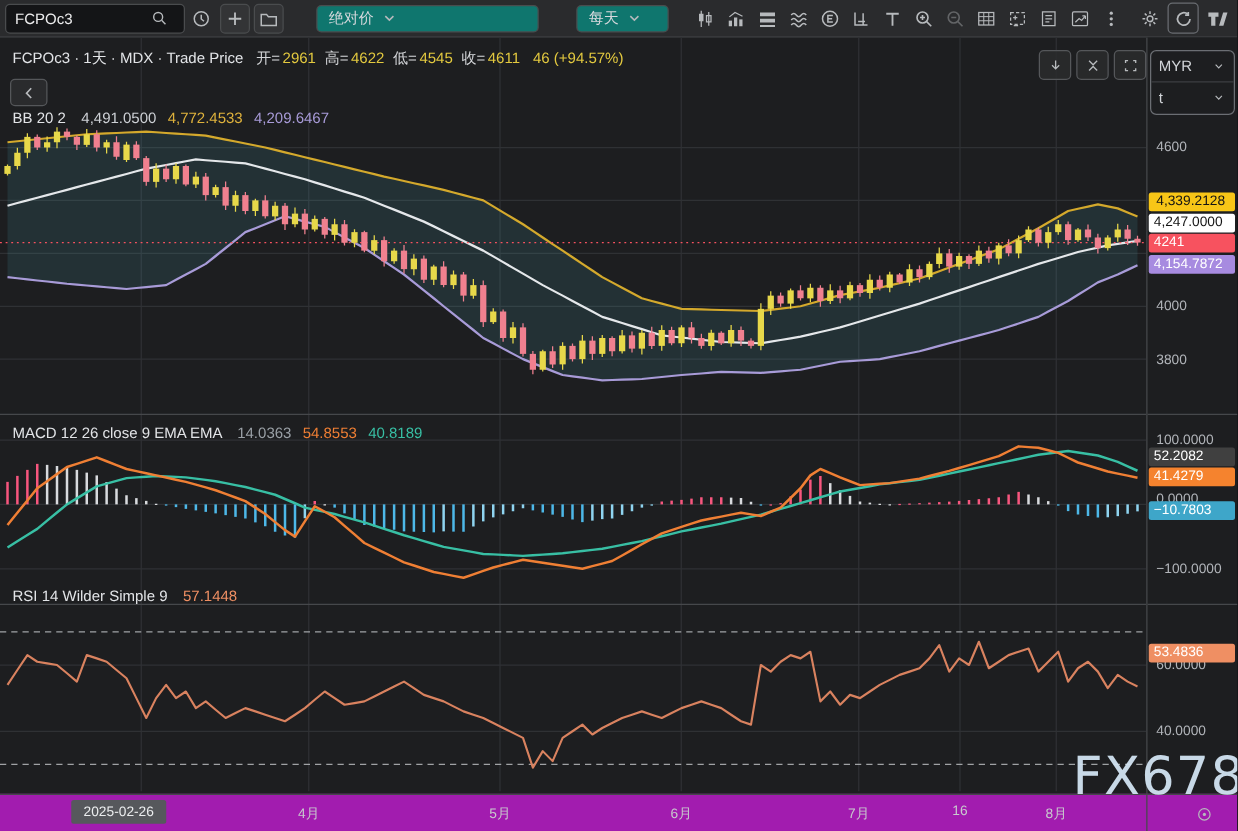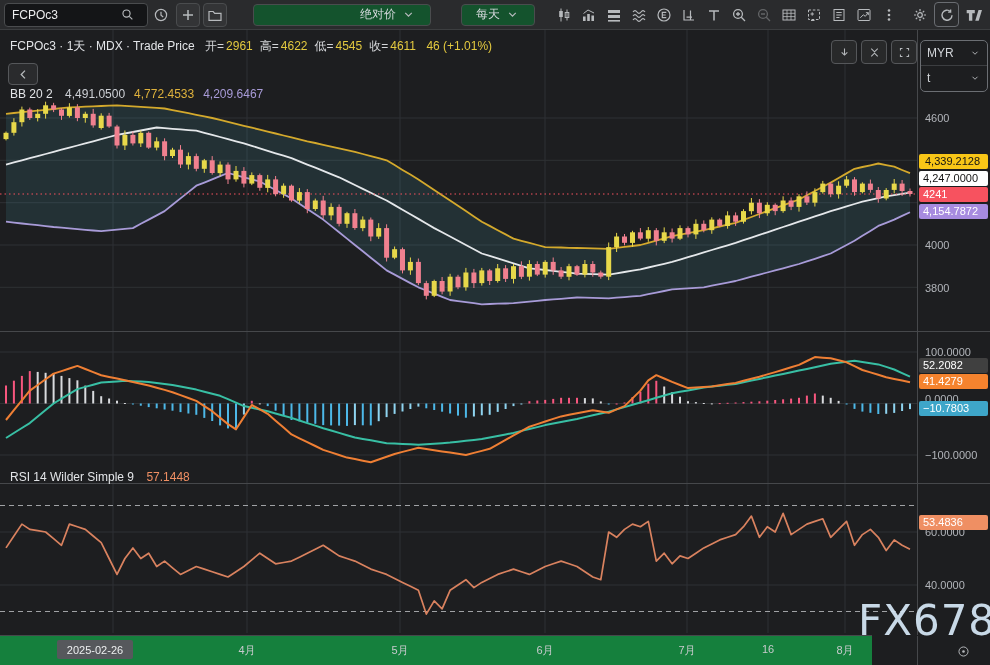--- a/index.html
+++ b/index.html
@@ -8,22 +8,22 @@
   
   .toolbar{position:absolute;top:0;left:0;right:0;height:30px;background:#2a2b2d;
            border-bottom:1px solid #3c3e40;display:flex;align-items:center;padding:0 4px;box-sizing:border-box;}
   .symbol-box{width:128px;height:22px;background:#141517;border:1px solid #4a4c4e;border-radius:4px;
               display:flex;align-items:center;justify-content:space-between;padding:0 7px;font-size:12px;color:#ededee;}
   .ticon{width:25px;height:26px;display:inline-flex;align-items:center;justify-content:center;color:#b7babd;flex:0 0 auto;cursor:pointer;}
   .ticon svg{width:16px;height:16px;display:block;}
   .ticon.sm svg{width:13px;height:13px;}
   .ticon.boxed{width:22px;height:22px;border:1px solid #4a4c4e;border-radius:4px;background:#333436;margin-left:3px;}
   .ticon.dim{opacity:.4;}
-  .dropdown{height:22px;border:1px solid #4a4c4e;border-radius:4px;background:#14532d;display:flex;
-            align-items:center;justify-content:flex-end;padding:10px 9px;font-size:12px;color:#d5d8dc;cursor:pointer;box-sizing:border-box;}
+  .dropdown{height:22px;border:1px solid #4a4c4e;border-radius:4px;background:#0f766e;display:flex;
+            align-items:center;justify-content:flex-start;padding:10px 9px;font-size:12px;color:#d5d8dc;cursor:pointer;box-sizing:border-box;}
   .dd-wide{width:178px;margin-left:26px;}
   .dd-narrow{width:74px;margin-left:30px;}
   .tools{display:flex;margin-left:16px;}
   .tb-right{margin-left:auto;display:flex;align-items:center;}
   .ticon.boxed2{width:23px;height:23px;border:1px solid #6a6d72;border-radius:4px;margin:0 2px;}
   .tvlogo svg{width:20px;height:18px;}
   
   .chart-area{position:absolute;top:30px;left:0;width:917px;height:605px;cursor:crosshair;}
   .legend{position:absolute;font-size:12px;white-space:nowrap;z-index:3;pointer-events:none;}
   .legend .t{color:#e2e4e7;}
@@ -42,21 +42,21 @@
   .tick{position:absolute;left:7px;transform:translateY(-50%);}
   .pbadge{position:absolute;left:1px;right:3px;height:15px;border-radius:2px;font-size:11px;line-height:15px;
           padding:0 4px;z-index:2;}
   .sep{position:absolute;left:0;right:0;height:1px;background:#46484b;}
   .cur-panel{position:absolute;top:10px;left:2px;width:66px;height:50px;border:1px solid #6b6e73;border-radius:5px;
              background:#1d1e20;font-size:12px;color:#d2d5d9;z-index:3;}
   .cur-row{height:24px;display:flex;align-items:center;justify-content:space-between;padding:0 6px;cursor:pointer;}
   .cur-row .ticon{width:12px;height:12px;}
   .cur-row .ticon svg{width:10px;height:10px;}
   
-  .time-axis{position:absolute;top:635px;left:0;width:872px;height:30px;background:#15803d;
+  .time-axis{position:absolute;top:635px;left:0;width:990px;height:30px;background:#a21caf;
              border-top:1px solid #46484b;font-size:11px;color:#c8cacd;box-sizing:border-box;cursor:ew-resize;}
   .t-tick{position:absolute;top:7px;transform:translateX(-50%);}
   .date-badge{position:absolute;left:57px;top:4px;width:76px;height:19px;background:#56585c;color:#eceeef;
               border-radius:2px;display:flex;align-items:center;justify-content:center;font-size:11px;}
   .axis-divider{position:absolute;left:917px;top:0;bottom:0;width:1px;background:#46484b;}
   .sessions-btn{position:absolute;left:953px;top:5px;width:20px;height:20px;color:#a7abaf;
                 display:flex;align-items:center;justify-content:center;cursor:pointer;}
   .sessions-btn svg{width:15px;height:15px;}
   
   .watermark{position:absolute;left:858px;top:596px;font-size:42px;letter-spacing:1px;color:rgba(210,228,242,.95);
@@ -613,25 +613,29 @@
             <polyline points="6.0,517.9 13.9,506.0 21.9,494.1 29.8,499.4 37.7,500.7 45.6,502.0 53.6,508.6 61.5,515.3 69.4,494.1 77.4,496.7 85.3,499.4 93.2,506.0 101.2,512.6 109.1,528.5 117.0,544.4 124.9,528.5 132.9,517.9 140.8,528.5 148.7,523.2 156.7,536.5 164.6,531.1 172.5,537.8 180.5,544.4 188.4,540.4 196.3,536.5 204.3,539.1 212.2,541.8 220.1,544.4 228.0,547.0 236.0,541.8 243.9,536.5 251.8,529.8 259.8,523.2 267.7,528.5 275.6,533.8 283.6,532.5 291.5,531.1 299.4,527.2 307.3,523.2 315.3,519.2 323.2,515.3 331.1,520.5 339.1,525.9 347.0,528.5 354.9,531.1 362.8,535.1 370.8,539.1 378.7,541.8 386.6,544.4 394.6,548.4 402.5,552.4 410.4,556.3 418.4,560.3 426.3,584.1 434.2,570.9 442.1,578.9 450.1,560.3 458.0,555.0 465.9,549.7 473.9,557.6 481.8,552.4 489.7,548.4 497.7,544.4 505.6,541.8 513.5,539.1 521.4,541.8 529.4,544.4 537.3,540.4 545.2,536.5 553.2,533.8 561.1,531.1 569.0,533.8 577.0,536.5 584.9,541.8 592.8,547.0 600.8,549.7 608.7,502.0 616.6,507.3 624.5,499.4 632.5,494.1 640.4,496.7 648.3,491.4 656.3,531.1 664.2,523.2 672.1,533.8 680.0,525.9 688.0,528.5 695.9,523.2 703.8,517.9 711.8,513.9 719.7,509.9 727.6,507.3 735.6,504.6 743.5,496.7 751.4,486.1 759.4,507.3 767.3,496.7 775.2,502.0 783.1,483.4 791.1,504.6 799.0,499.4 806.9,494.1 814.9,491.4 822.8,488.8 830.7,507.3 838.6,499.4 846.6,491.4 854.5,515.3 862.4,504.6 870.4,499.4 878.3,507.3 886.2,520.5 894.2,509.9 902.1,515.3 910.0,519.2" fill="none" stroke="#d9825f" stroke-width="1.7" stroke-linejoin="round"></polyline>
           </g>
           <line x1="0" y1="301.5" x2="917" y2="301.5" stroke="#46484b"></line>
           <line x1="0" y1="453.5" x2="917" y2="453.5" stroke="#46484b"></line>
         </svg>
       </div>
 
     <div class="legend" style="left:10px;top:8px;">
       <span class="t">FCPOc3 · 1天 · MDX · Trade Price</span>
       <span id="ohlc-values"><span class="k">开=</span><span class="v" style="color: rgb(227, 201, 63);">2961</span><span class="k">高=</span><span class="v" style="color: rgb(227, 201, 63);">4622</span><span class="k">低=</span><span class="v" style="color: rgb(227, 201, 63);">4545</span><span class="k">收=</span><span class="v" style="color: rgb(227, 201, 63);">4611</span></span>
-      <span class="v" style="color:#e3c93f;margin-left:7px;">46 (+1.01%)</span>
+      <span class="v" style="color:#e3c93f;margin-left:7px;">46 (+94.57%)</span>
     </div>
     <div class="legend" style="left:10px;top:57px;">
       <span class="t">BB 20 2</span>
       <span id="bb-values"><span class="v" style="color: rgb(205, 208, 213); margin-left: 9px; text-align: right;">4,491.0500</span><span class="v" style="color: rgb(223, 178, 60); margin-left: 9px;">4,772.4533</span><span class="v" style="color: rgb(168, 155, 216); margin-left: 9px;">4,209.6467</span></span>
+    </div>
+    <div class="legend" style="left:10px;top:309px;">
+      <span class="t">MACD 12 26 close 9 EMA EMA</span>
+      <span id="macd-values"><span class="v" style="color: rgb(154, 160, 166); margin-left: 9px;">14.0363</span><span class="v" style="color: rgb(239, 127, 52); margin-left: 9px;">54.8553</span><span class="v" style="color: rgb(56, 191, 164); margin-left: 9px;">40.8189</span></span>
     </div>
     <div class="legend" style="left:10px;top:440px;">
       <span class="t">RSI 14 Wilder Simple 9</span>
       <span id="rsi-values"><span class="v" style="color: rgb(239, 143, 99); margin-left: 9px;">57.1448</span></span>
     </div>
 
     <div class="backbtn">
       <span class="ticon sm">
           <svg viewBox="0 0 16 16">
             <path d="M9.8 3.2L5.2 8l4.6 4.8" fill="none" stroke="currentColor" stroke-width="1.6"></path>

